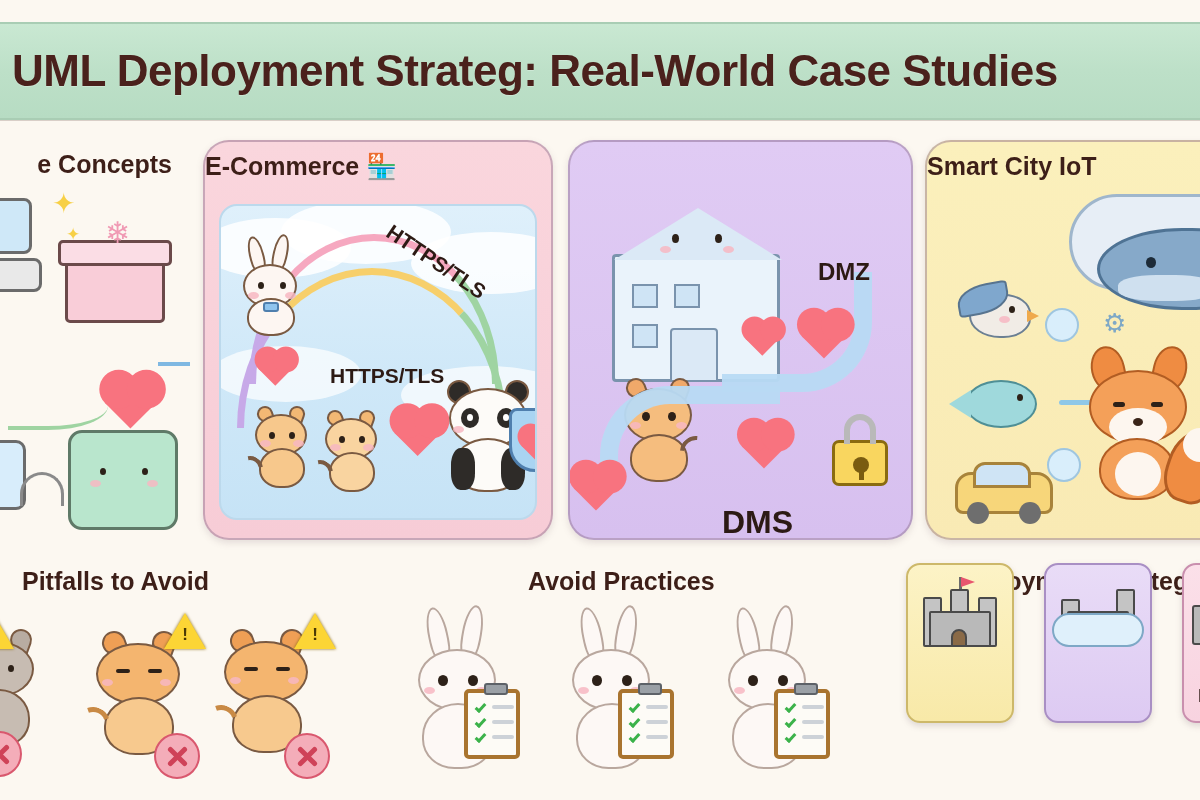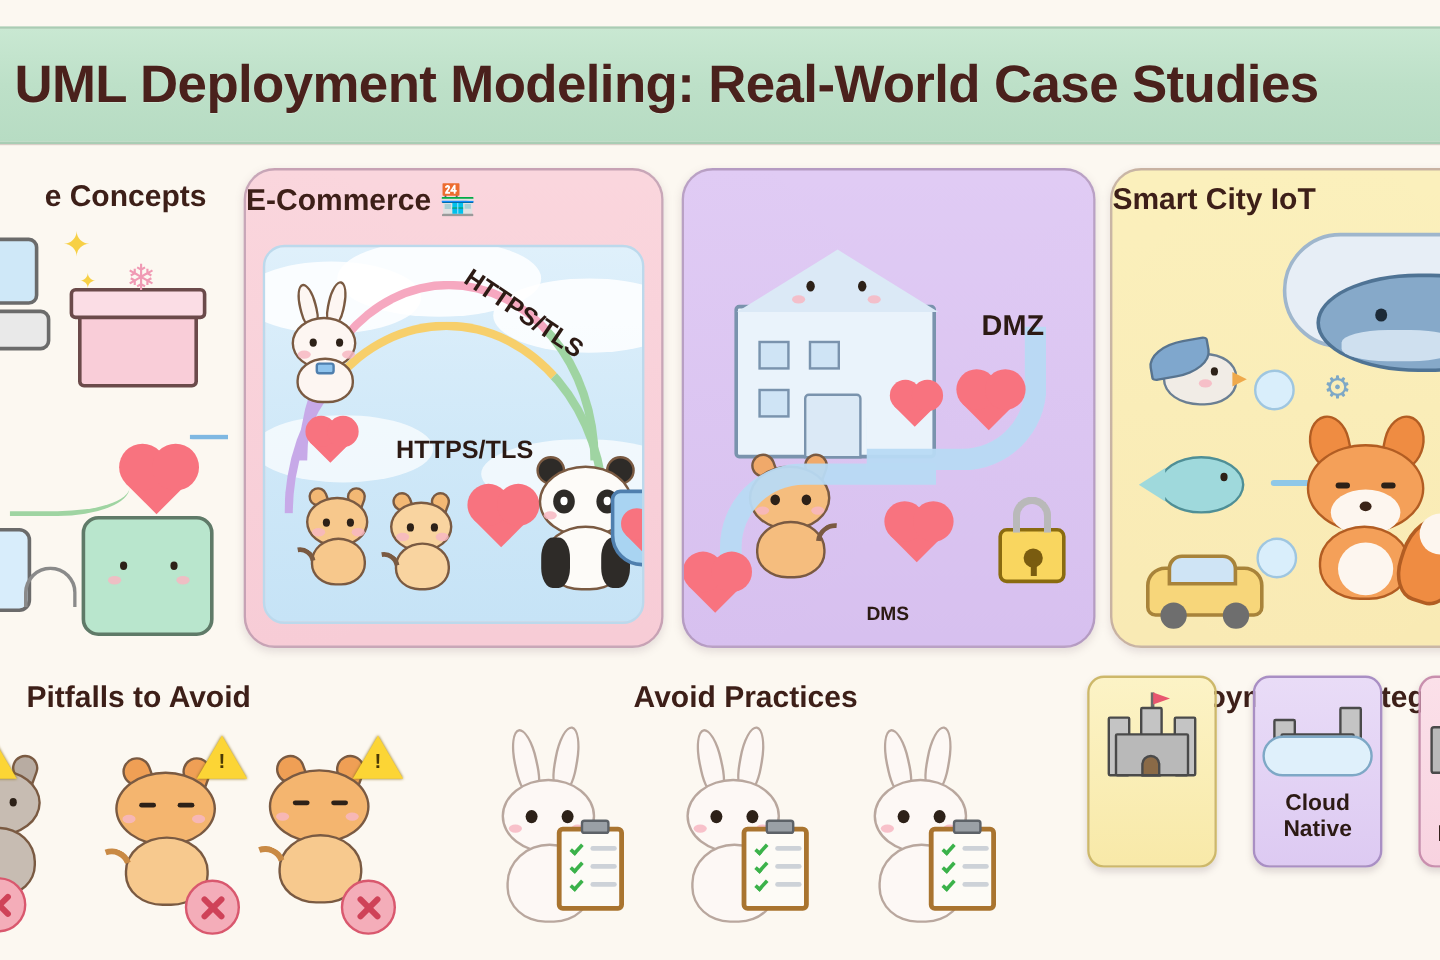--- a/index.html
+++ b/index.html
@@ -178,21 +178,21 @@
   .eye { position: absolute; width: 6px; height: 7px; background: #2d2118; border-radius: 50%; }
   .blush { position: absolute; width: 11px; height: 7px; background: #f7b7c2; border-radius: 50%; opacity: .85; }
   .tail { position: absolute; border: 2.5px solid #7a5a42; border-radius: 50%; border-color: #7a5a42 transparent transparent transparent; }
 </style>
 </head>
 <body>
 
 <div class="poster">
 
   <div class="banner">
-    <div class="banner-title">UML Deployment Modeling: Real-World Case Studies</div>
+    <div class="banner-title">UML Deployment Strateg: Real-World Case Studies</div>
   </div>
 
   <div class="panels">
 
     <div class="panel" id="panel-core">
       <div class="panel-title" style="text-align:right; padding-right:18px;">e Concepts</div>
 
       <div class="fig" style="left:78px; top:58px; width:64px; height:56px; background:#cfe8f8; border:3px solid #6b6b6b; border-radius:8px;"></div>
       <div class="fig" style="left:70px; top:118px; width:82px; height:34px; background:#e9e9e9; border:3px solid #6b6b6b; border-radius:8px;"></div>
 
@@ -346,21 +346,21 @@
         </div>
 
       <div class="fig" style="left:262px; top:298px; width:56px; height:46px; background:#f9d65f; border:3px solid #8a6b10; border-radius:7px;">
         <span style="position:absolute; left:18px; top:14px; width:16px; height:16px; background:#7a5c10; border-radius:50%;"></span>
         <span style="position:absolute; left:24px; top:24px; width:5px; height:13px; background:#7a5c10;"></span>
       </div>
       <div class="fig" style="left:274px; top:272px; width:32px; height:30px; border:6px solid #b9b9b9;
                   border-bottom:none; border-radius:18px 18px 0 0;"></div>
 
       <div class="label-text" style="left:248px; top:116px; font-size:24px;">DMZ</div>
-      <div class="label-text" style="left:152px; top:362px; font-size:16px;">DMS</div>
+      <div class="label-text" style="left:152px; top:362px; font-size:32px;">DMS</div>
     </div>
 
     <div class="panel" id="panel-iot">
       <div class="panel-title">Smart City IoT</div>
 
       <div class="fig" style="left:142px; top:52px; width:190px; height:96px; background:#e7eef6; border:3px solid #9fb6cc; border-radius:48px;"></div>
       <div class="fig" style="left:170px; top:86px; width:170px; height:82px; background:#86a9c9; border:3px solid #4f7394; border-radius:50% 44% 44% 50%;">
         <span class="eye" style="left:46px; top:26px; width:10px; height:11px; background:#1d2b38;"></span>
         <span style="position:absolute; left:18px; top:44px; width:96px; height:26px; background:#cfe0ef; border-radius:40%;"></span>
       </div>
@@ -538,24 +538,20 @@
       </div>
     </div>
 
     <div class="depcard" style="left:1044px; background:linear-gradient(180deg,#e9dcf7 0%, #ddcaf2 100%); border-color:#a98fc4;">
       <div class="castle" style="top:18px;">
         <span class="tw l" style="height:42px;"></span>
           <span class="tw r" style="height:52px;"></span>
         <span class="body" style="height:30px;"></span>
         <span class="cloudbase"></span>
       </div>
-      <div class="cap" style="bottom:18px;">
-        <span>Cloud</span><br>
-        <span>Native</span>
-      </div>
     </div>
 
     <div class="depcard" style="left:1182px; width:108px; background:linear-gradient(180deg,#fbe0e9 0%, #f8d3e0 100%); border-color:#c98fae;">
       <div style="position:absolute; left:8px; top:40px; width:46px; height:40px; background:#b9b9b9; border:2.5px solid #4a4a4a; border-radius:3px;"></div>
       <div class="cap" style="text-align:left; padding-left:14px;">H</div>
     </div>
 
   </div>
 </div>
 

